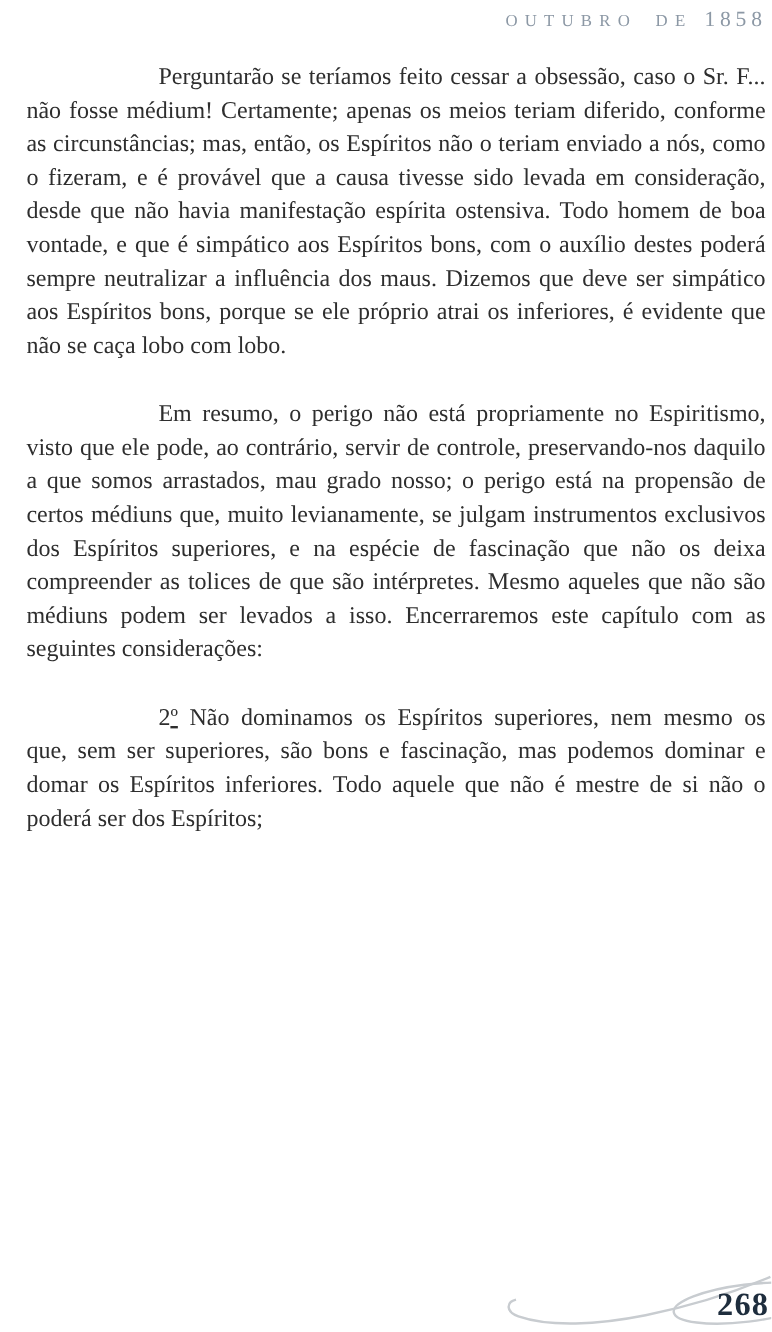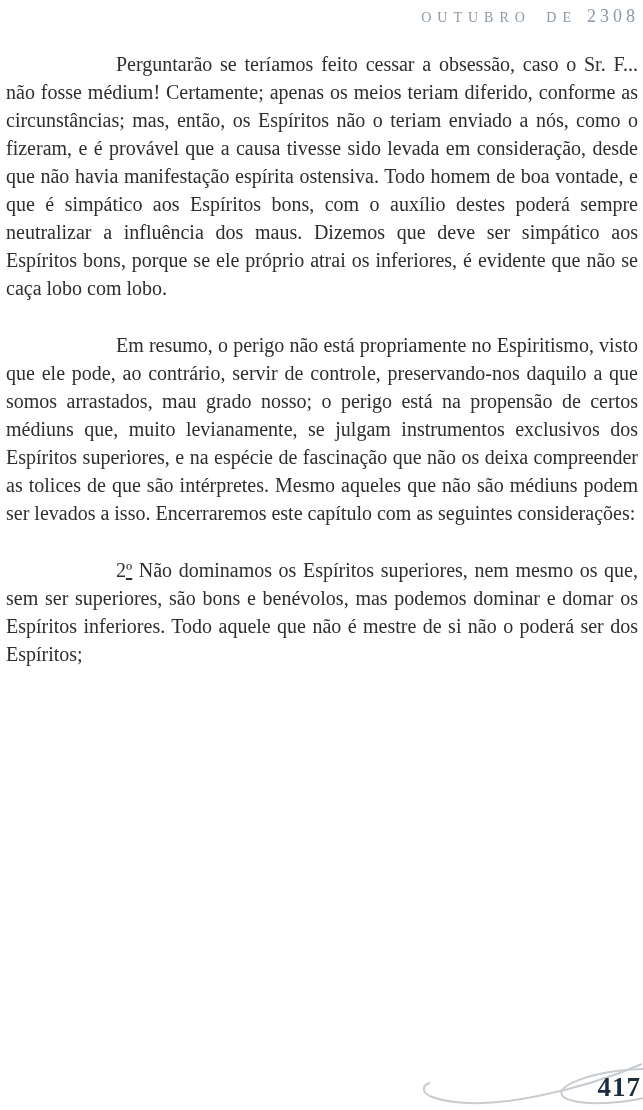--- a/index.html
+++ b/index.html
@@ -37,21 +37,21 @@
     position: absolute;
     top: 50px;
     left: 6px;
     right: 5px;
   }
   .para {
     font-size: 20px;
     line-height: 28px;
     text-align: justify;
     text-indent: 110px;
-    margin: 0 0 29px 0;
+    margin: 0 0 29px 16px;
   }
   .ord {
     text-decoration: underline;
   }
   .footer-ornament {
     position: absolute;
     right: 0;
     bottom: 0;
     width: 225px;
     height: 52px;
@@ -66,36 +66,36 @@
     color: #1e2d3d;
   }
 </style>
 </head>
 <body>
 
 <div class="page">
 
   <header class="running-head">
     <span class="rh-caps">OUTUBRO DE</span>
-    <span class="rh-year">2308</span>
+    <span class="rh-year">1858</span>
   </header>
 
   <main class="body-text">
 
     <p class="para"><span>Perguntarão se teríamos feito cessar a obsessão, caso o Sr. F... não fosse médium! Certamente; apenas os meios teriam diferido, conforme as circunstâncias; mas, então, os Espíritos não o teriam enviado a nós, como o fizeram, e é provável que a causa tivesse sido levada em consideração, desde que não havia manifestação espírita ostensiva. Todo homem de boa vontade, e que é simpático aos Espíritos bons, com o auxílio destes poderá sempre neutralizar a influência dos maus. Dizemos que deve ser simpático aos Espíritos bons, porque se ele próprio atrai os inferiores, é evidente que não se caça lobo com lobo.</span></p>
 
     <p class="para"><span>Em resumo, o perigo não está propriamente no Espiritismo, visto que ele pode, ao contrário, servir de controle, preservando-nos daquilo a que somos arrastados, mau grado nosso; o perigo está na propensão de certos médiuns que, muito levianamente, se julgam instrumentos exclusivos dos Espíritos superiores, e na espécie de fascinação que não os deixa compreender as tolices de que são intérpretes. Mesmo aqueles que não são médiuns podem ser levados a isso. Encerraremos este capítulo com as seguintes considerações:</span></p>
 
 
     <p class="para"><span>2</span><span class="ord">º</span>
-      <span>Não dominamos os Espíritos superiores, nem mesmo os que, sem ser superiores, são bons e benévolos, mas podemos dominar e domar os Espíritos inferiores. Todo aquele que não é mestre de si não o poderá ser dos Espíritos;</span></p>
+      <span>Não dominamos os Espíritos superiores, nem mesmo os que, sem ser superiores, são bons e fascinação, mas podemos dominar e domar os Espíritos inferiores. Todo aquele que não é mestre de si não o poderá ser dos Espíritos;</span></p>
 
 
   </main>
 
   <svg class="footer-ornament" viewBox="0 0 225 52" xmlns="http://www.w3.org/2000/svg" aria-hidden="true">
     <path d="M 12 25 C 4 27 3 35 14 39 C 40 48 80 46 120 38 C 160 30 196 18 224 6" fill="none" stroke="#c8ccd0" stroke-width="2"></path>
     <ellipse cx="204" cy="28" rx="61" ry="15.5" transform="rotate(-7 204 28)" fill="none" stroke="#c8ccd0" stroke-width="2"></ellipse>
   </svg>
 
-  <span class="pagenum">417</span>
+  <span class="pagenum">268</span>
 
 </div>
 
 </body></html>

